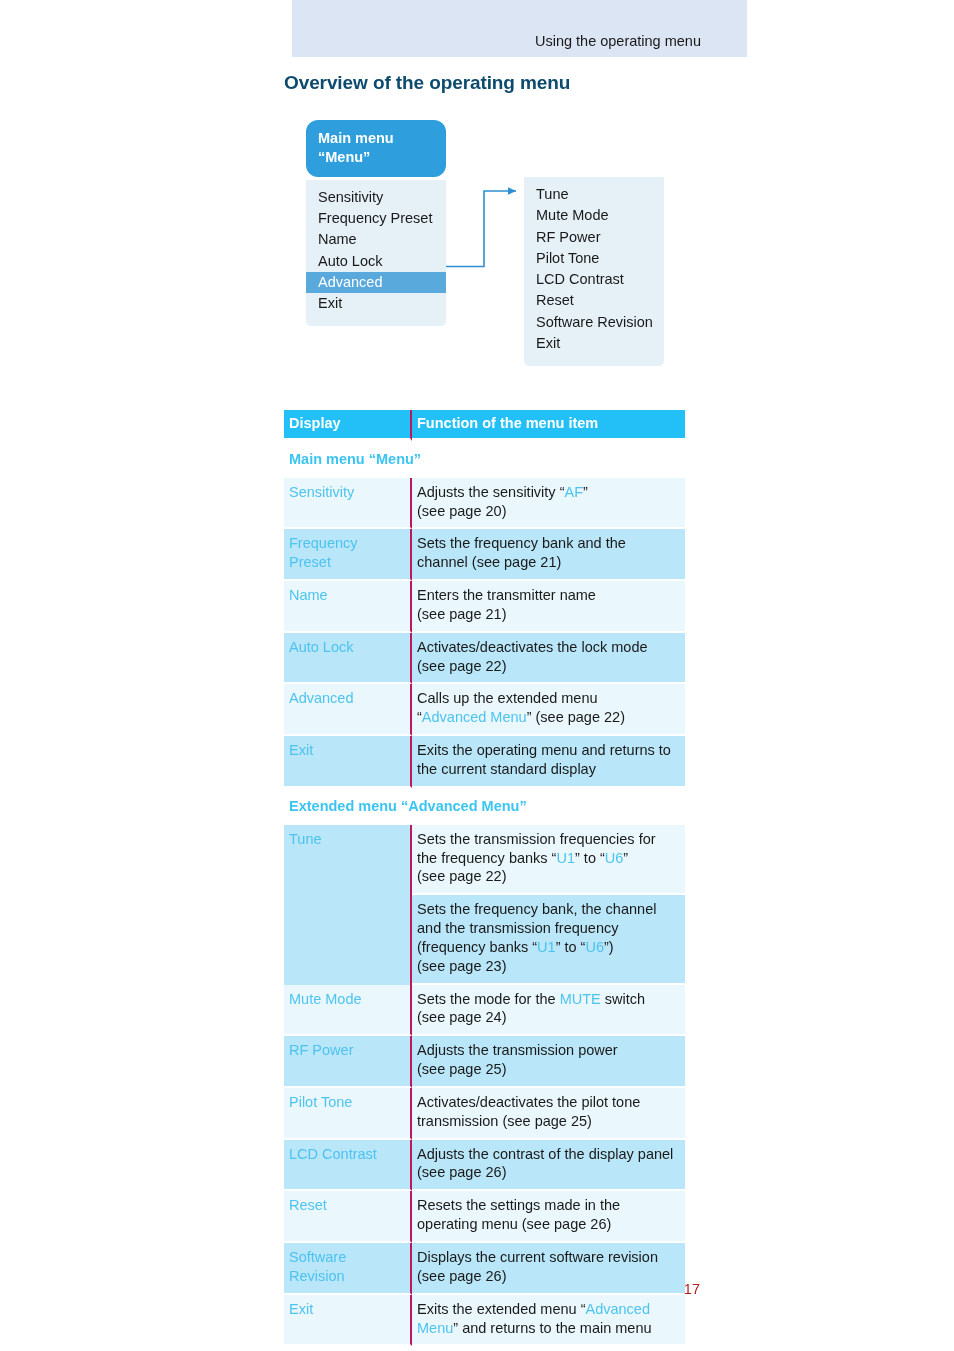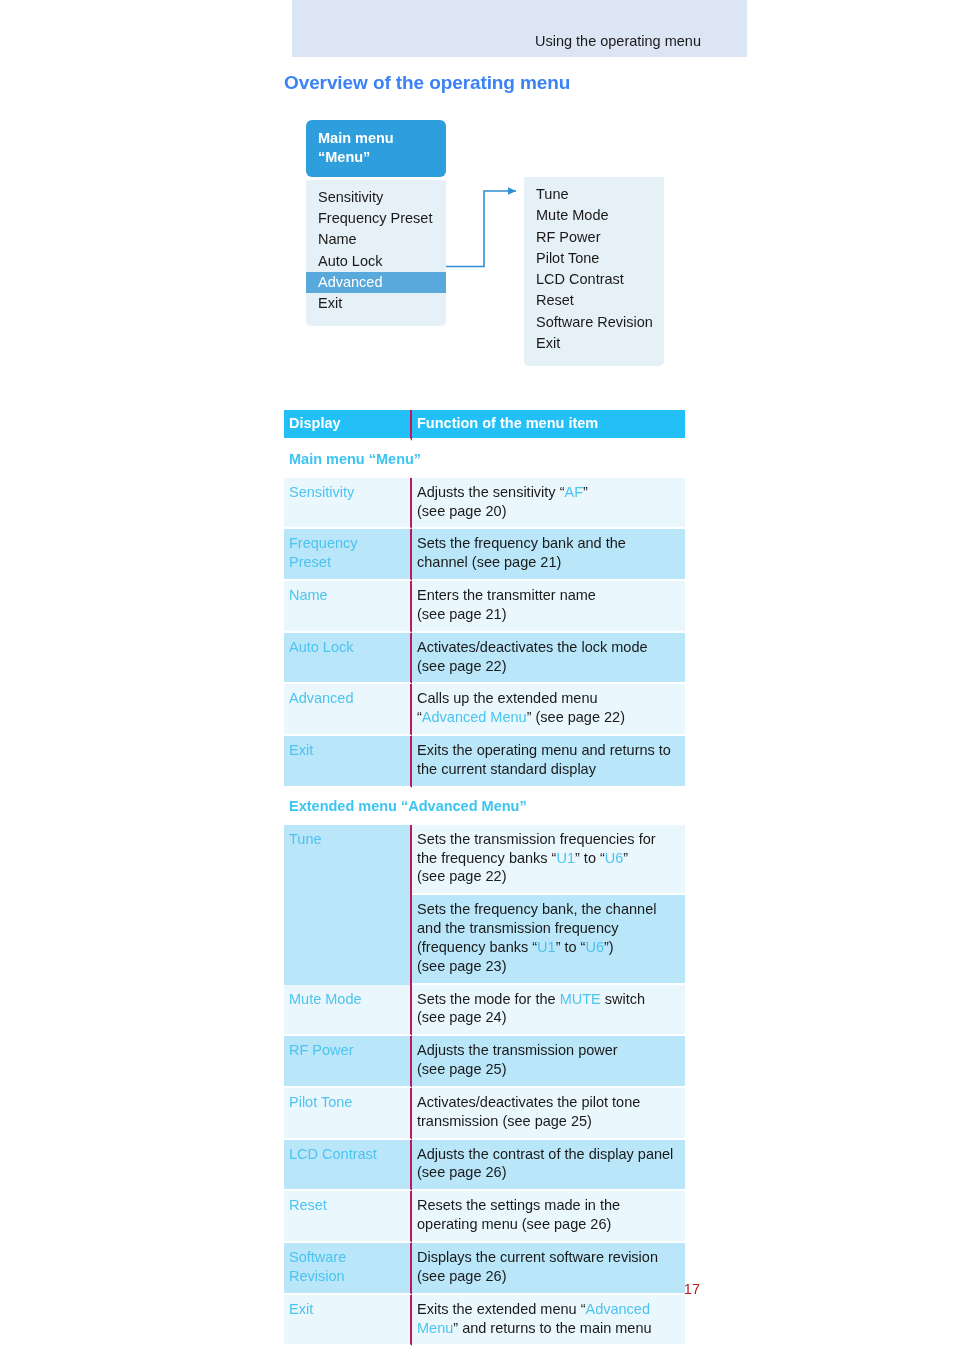--- a/index.html
+++ b/index.html
@@ -36,37 +36,37 @@
   }
 
   
   .page-title {
     position: absolute;
     left: 284px;
     top: 72px;
     font-size: 19px;
     font-weight: bold;
     letter-spacing: -0.1px;
-    color: #3b82f6;
+    color: #0c4a6e;
   }
 
   
   .diagram {
     position: absolute;
     left: 284px;
     top: 112px;
     width: 420px;
     height: 290px;
   }
 
   .menu-block { position: absolute; }
 
   .menu-head {
     background: #2e9fdc;
-    border-radius: 6px;
+    border-radius: 12px;
     color: #ffffff;
     font-size: 14.5px;
     font-weight: bold;
     line-height: 1.30;
     padding: 9px 10px 10px 12px;
     box-sizing: border-box;
   }
   .menu-head .ln { display: block; white-space: nowrap; }
 
   .menu-body {

